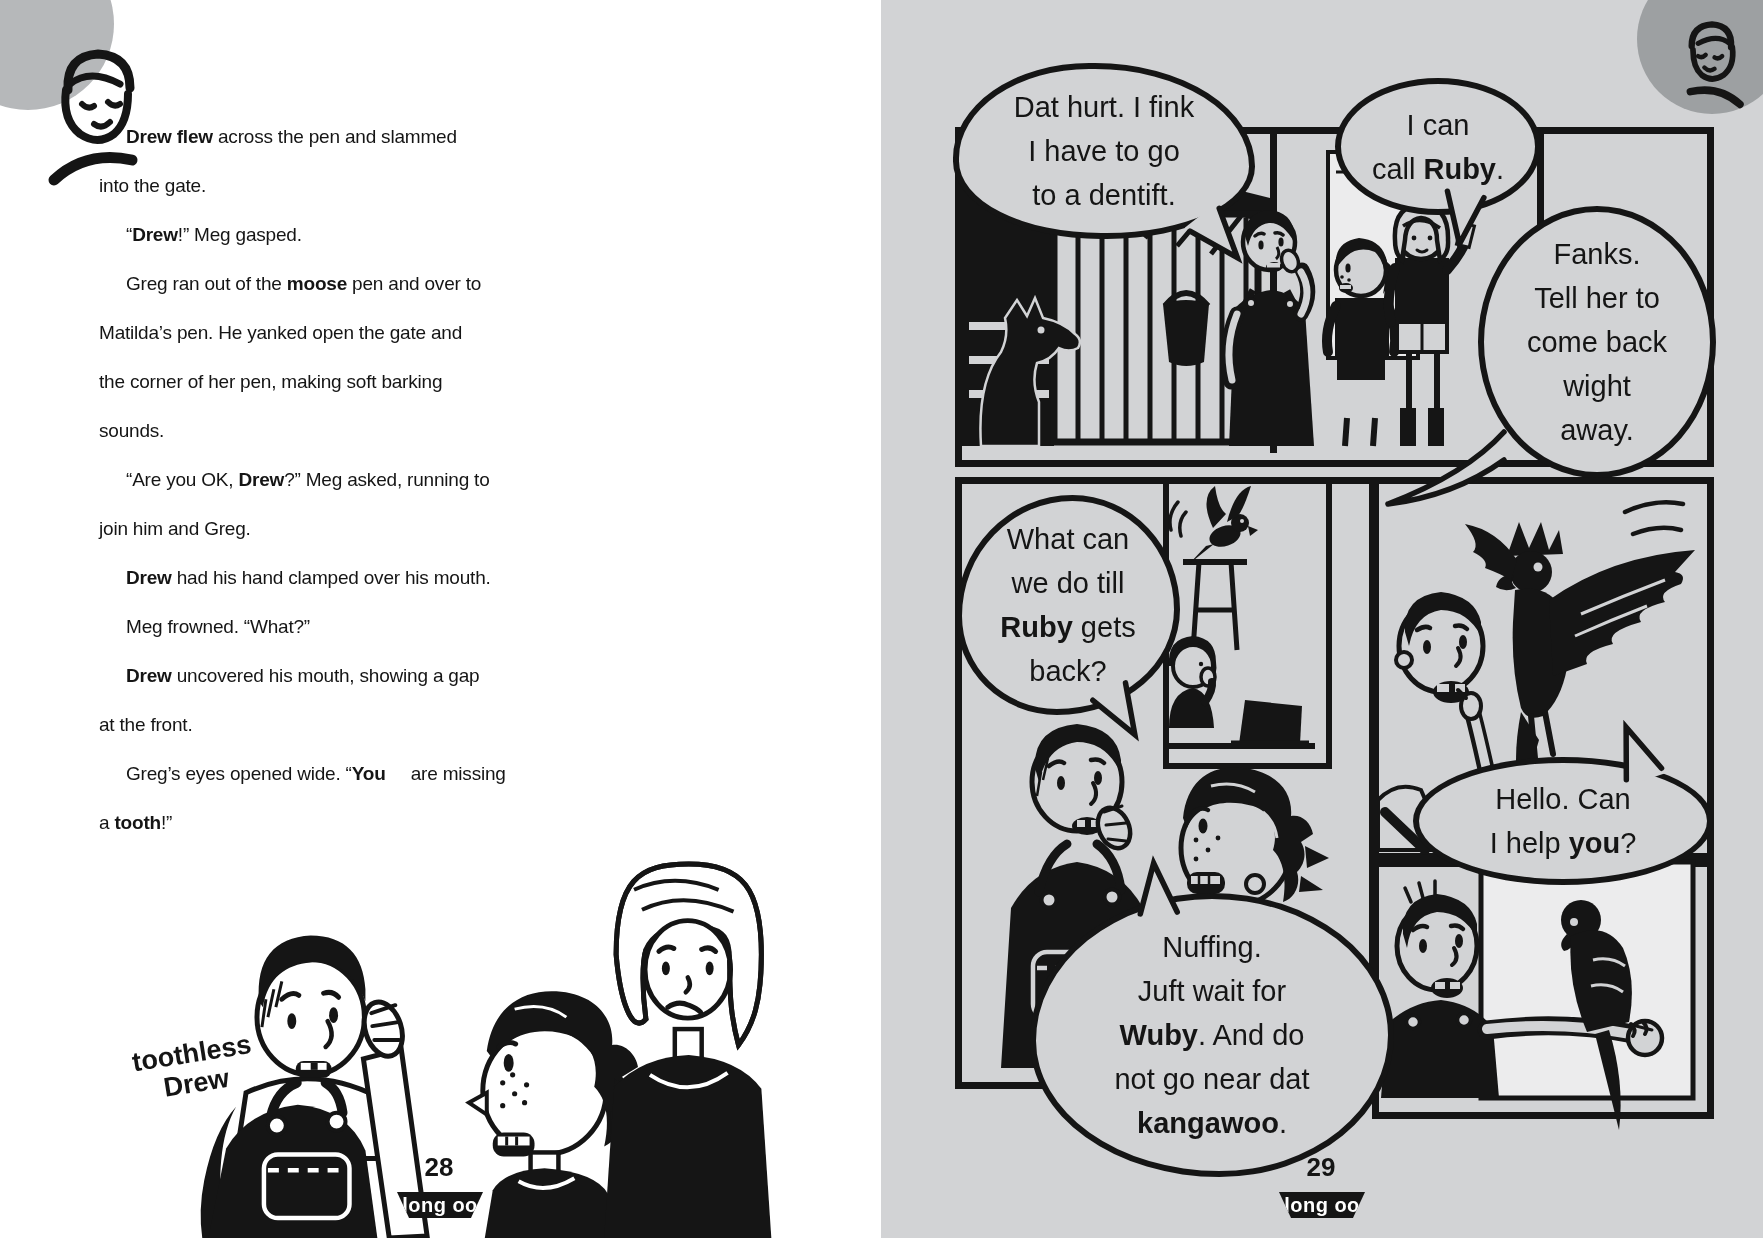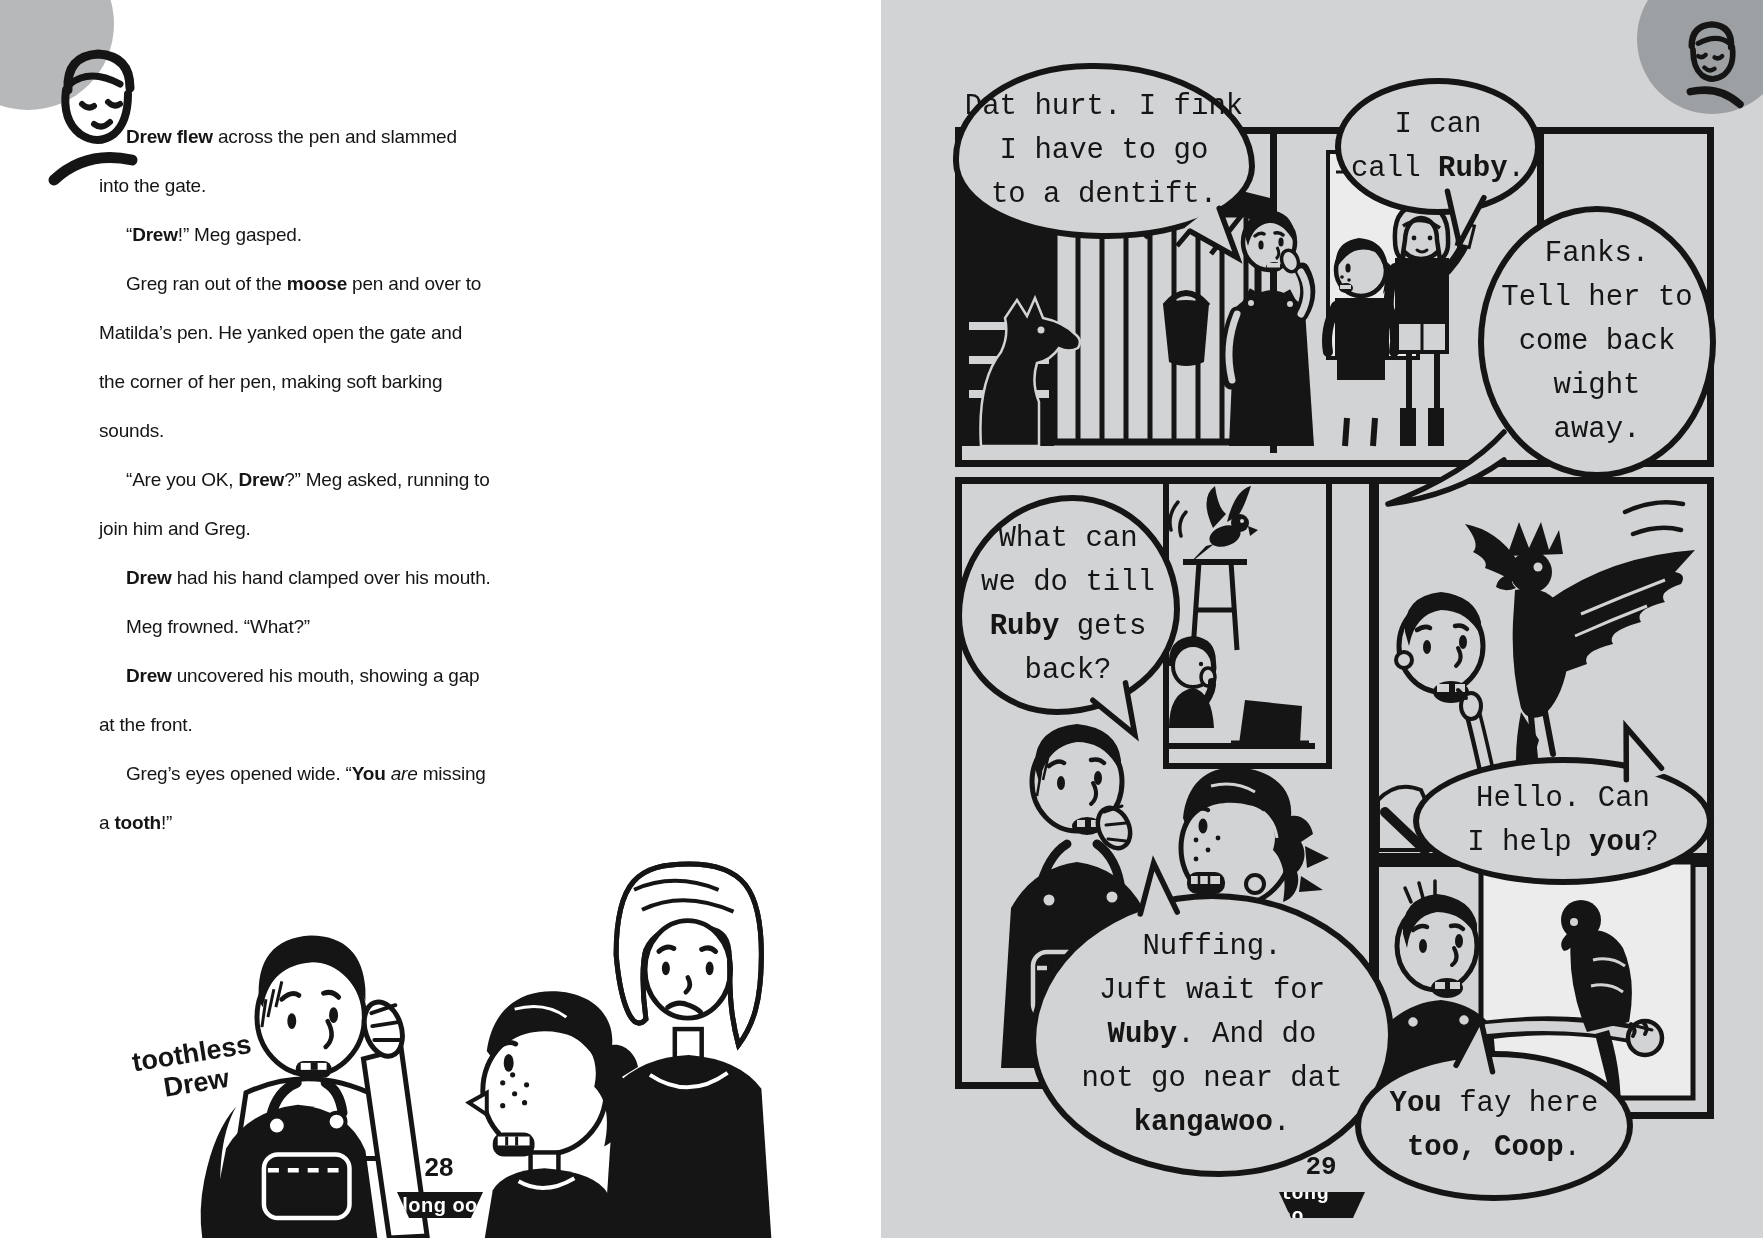--- a/index.html
+++ b/index.html
@@ -4,38 +4,38 @@
 <style>
   html,body{margin:0;padding:0;background:#888;}
   .spread{position:relative;width:1763px;height:1238px;background:#fff;overflow:hidden;
           font-family:"Liberation Sans","DejaVu Sans",sans-serif;color:var(--ink,#151515);}
   :root{
     --ink:#151515; --bg-right:#d2d3d5; --circle-left:#b6b8ba; --circle-right:#9da0a2;
     --badge-bg:#151515; --badge-text:#ffffff;
   }
   .page{position:absolute;top:0;height:1238px;}
   .page.left{left:0;width:881px;background:#ffffff;}
-  .page.right{left:881px;width:882px;background:var(--bg-right);font-family:Liberation Mono, monospace;}
+  .page.right{left:881px;width:882px;background:var(--bg-right);}
 
   
   .corner-circle{position:absolute;border-radius:50%;}
   .corner-circle.cl{left:-58px;top:-62px;width:172px;height:172px;background:var(--circle-left);}
   .corner-circle.cr{left:756px;top:-36px;width:150px;height:150px;background:var(--circle-right);}
   .face-icon{position:absolute;}
   .face-icon.fl{left:46px;top:44px;width:104px;height:148px;}
   .face-icon.fr{left:798px;top:18px;width:66px;height:94px;transform:scaleX(-1);}
   .face-icon path{fill:none;stroke:var(--ink);stroke-linecap:round;stroke-linejoin:round;}
 
   
   .story{position:absolute;left:99px;top:112px;width:692px;font-size:19px;line-height:49px;
          letter-spacing:-.2px;}
   .sline{height:49px;white-space:nowrap;}
   .sline.ind{padding-left:27px;}
   .b{font-weight:bold;}
-  .i{font-style:italic;}
+  .i{margin-left:20px;}
 
   
   .illo-label{position:absolute;left:124px;top:1038px;width:140px;text-align:center;
               font-weight:bold;font-size:27px;line-height:30px;transform:rotate(-9deg);}
   .illo{position:absolute;left:95px;top:850px;width:700px;height:388px;}
 
   
   .pagenum{position:absolute;width:90px;text-align:center;font-size:26px;font-weight:bold;top:1152px;}
   .pagenum.pl{left:394px;} .pagenum.pr{left:395px;}
   .badge{position:absolute;top:1192px;width:86px;height:26px;background:var(--badge-bg);
@@ -438,28 +438,20 @@
         <div class="bline"><span class="b">kangawoo</span><span>.</span></div>
       </div>
     <div class="bubble bu6">
       <svg class="tail t6" viewBox="0 0 44 60">
           <path class="tf" d="M2,0 L42,0 L25,56 Z"></path>
           <path class="ts" d="M4,6 L25,56 L41,6"></path>
         </svg>
     <div class="bline"><span>Hello. Can</span></div>
         <div class="bline"><span>I help </span><span class="b">you</span><span>?</span></div>
       </div>
-    <div class="bubble bu7">
-      <svg class="tail t7" viewBox="0 0 44 60">
-          <path class="tf" d="M2,0 L42,0 L25,56 Z"></path>
-          <path class="ts" d="M4,6 L25,56 L41,6"></path>
-        </svg>
-    <div class="bline"><span class="b">You</span><span> fay here</span></div>
-        <div class="bline"><span class="b">too, Coop</span><span>.</span></div>
-      </div>
 
     <div class="corner-circle cr"></div>
     <svg class="face-icon fr" viewBox="0 0 104 148">
       <path d="M22,46 Q20,12 52,10 Q84,12 84,44" stroke-width="10"></path>
       <path d="M24,40 Q44,24 74,40" stroke-width="8"></path>
       <path d="M20,46 Q16,76 34,90 Q52,102 68,90 Q82,78 82,50" stroke-width="9"></path>
       <path d="M36,60 q6,6 12,2" stroke-width="7"></path>
       <path d="M62,58 q6,6 12,2" stroke-width="7"></path>
       <path d="M48,80 q8,6 16,-2" stroke-width="7"></path>
       <path d="M8,136 Q40,106 86,116" stroke-width="12"></path>

